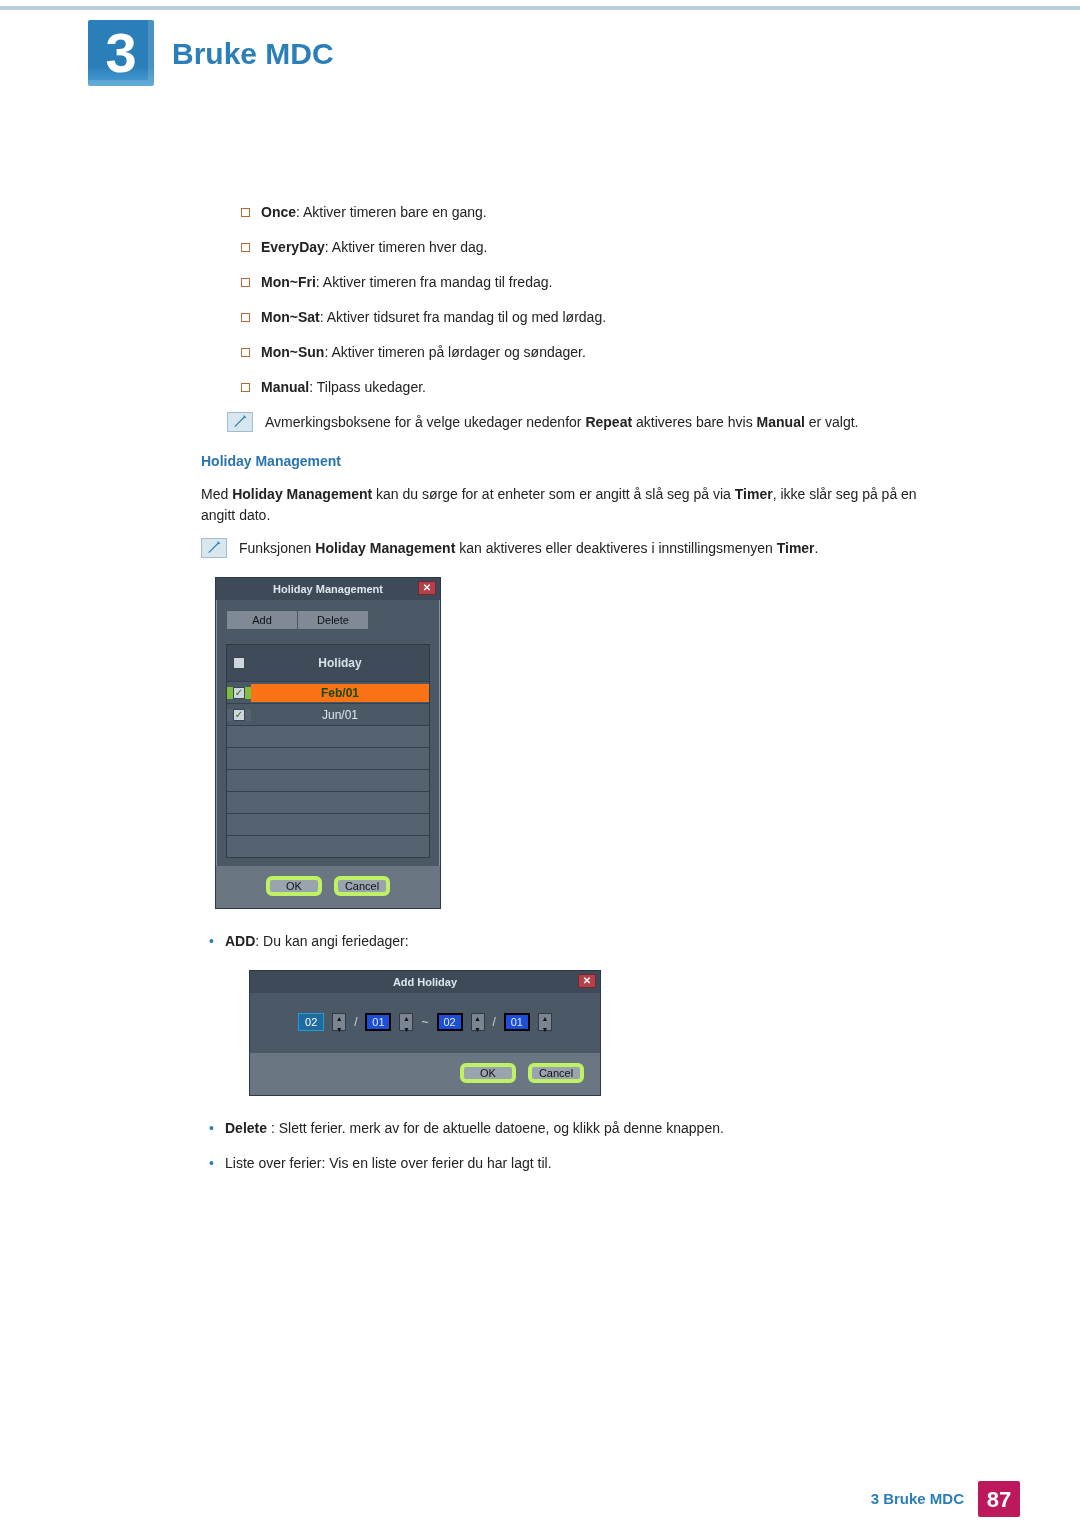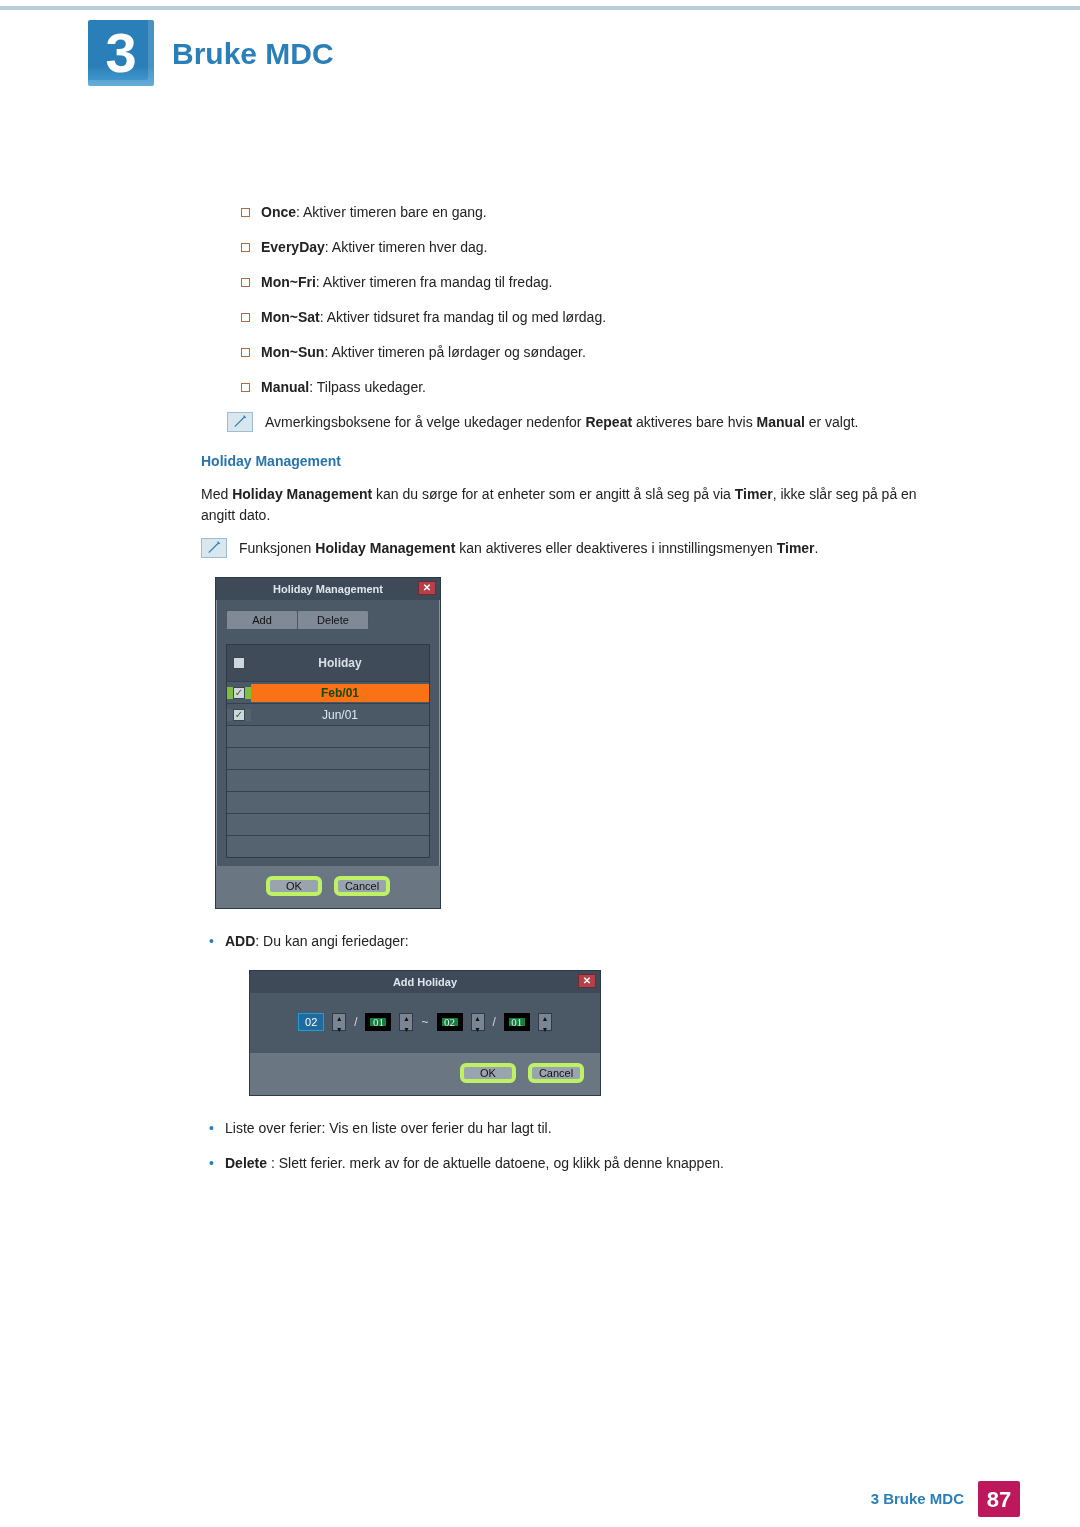--- a/index.html
+++ b/index.html
@@ -90,21 +90,21 @@
   .tr-selected .tr-val { background:#f97316; color:#174a0a; font-weight:bold; }
   .chkbox { width:12px;height:12px;background:#cfd6dd;border:1px solid #3a4652;display:inline-flex;align-items:center;justify-content:center; }
   .chkbox.checked::after{content:"✓";font-size:10px;color:#2a6b12;}
   .tr-empty { height:22px; border-top:1px solid #33404d; background:#55626f; }
   .dlg-footer { display:flex; justify-content:center; gap:12px; padding:10px 0 12px; background:#6a7682;}
   .dbtn { width:56px;height:20px;border:4px solid #bef264;background:#9aa4af;color:#111;font-size:11px;display:flex;align-items:center;justify-content:center;cursor:pointer;border-radius:6px;}
 
   .dlg2 { width: 352px; }
   .spin-wrap { display:flex;align-items:center;justify-content:center; gap:8px; padding:20px 10px 22px; background:#4b5866;}
   .numbox { width:26px;height:18px;border:1px solid #1f9dd8;background:#1f6a9e;color:#fff;font-size:11px;display:flex;align-items:center;justify-content:center;}
-  .numbox.plain { border:5px solid #000000; background:#15803d; color:#e2e8ee;font-family:Liberation Serif, serif;}
+  .numbox.plain { border:2px solid #000000; background:#1d4ed8; color:#e2e8ee;}
   .spinner { width:14px;height:18px;border:1px solid #2f3a46;background:#7a8591;display:flex;flex-direction:column;font-size:7px;color:#111;cursor:pointer;}
   .spinner span{flex:1;display:flex;align-items:center;justify-content:center;}
   .sep { color:#cfd6dd; font-size:12px; }
   .dlg2 .dlg-footer { justify-content:flex-end; padding-right:16px;}
 
   ul.dot { list-style:none; padding:0; }
   ul.dot > li { position: relative; padding-left: 24px; margin-bottom: 14px; }
   ul.dot > li::before { content:"•"; position:absolute; left:8px; top:0; color:#2a7fb8; font-size:14px;}
   .subpara { margin: 6px 0 0 24px; }
 
@@ -245,24 +245,24 @@
               <span>▼</span>
             </div>
         </div>
         <div class="dlg-footer">
           <div class="dbtn">OK</div>
           <div class="dbtn">Cancel</div>
         </div>
       </div>
     </li>
     <li>
-      <span>Liste over ferier: Vis en liste over ferier du har lagt til.</span>
+      <span class="bold">Delete</span><span> : Slett ferier. merk av for de aktuelle datoene, og klikk på denne knappen.</span>
     </li>
     <li>
-      <span class="bold">Delete</span><span> : Slett ferier. merk av for de aktuelle datoene, og klikk på denne knappen.</span>
+      <span>Liste over ferier: Vis en liste over ferier du har lagt til.</span>
     </li>
   </ul>
 
 </div>
 
 <div class="footer">
   <span class="footer-text">3 Bruke MDC</span>
   <div class="footer-badge">87</div>
 </div>
 

